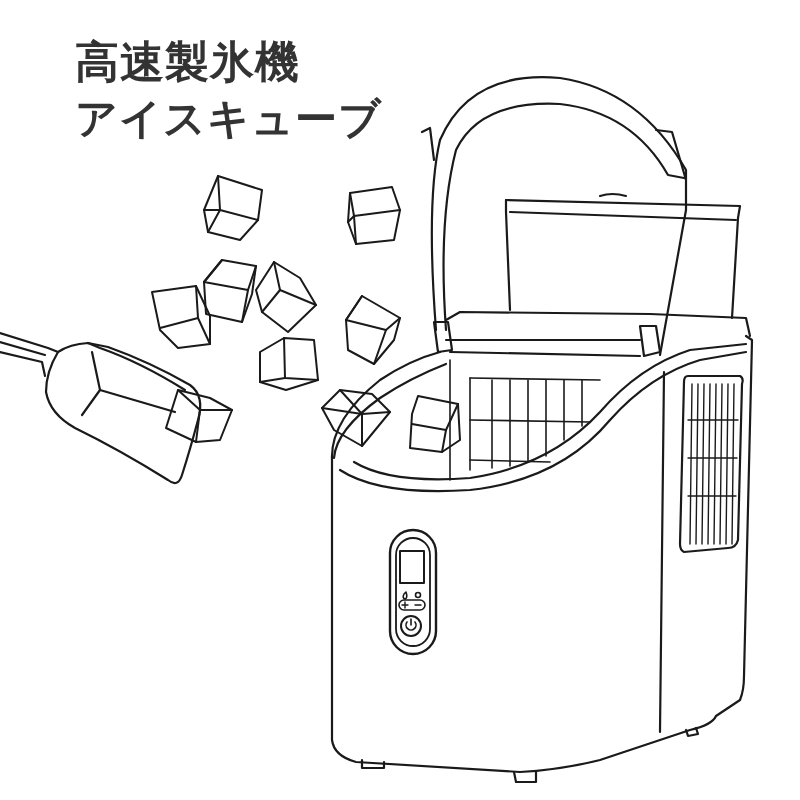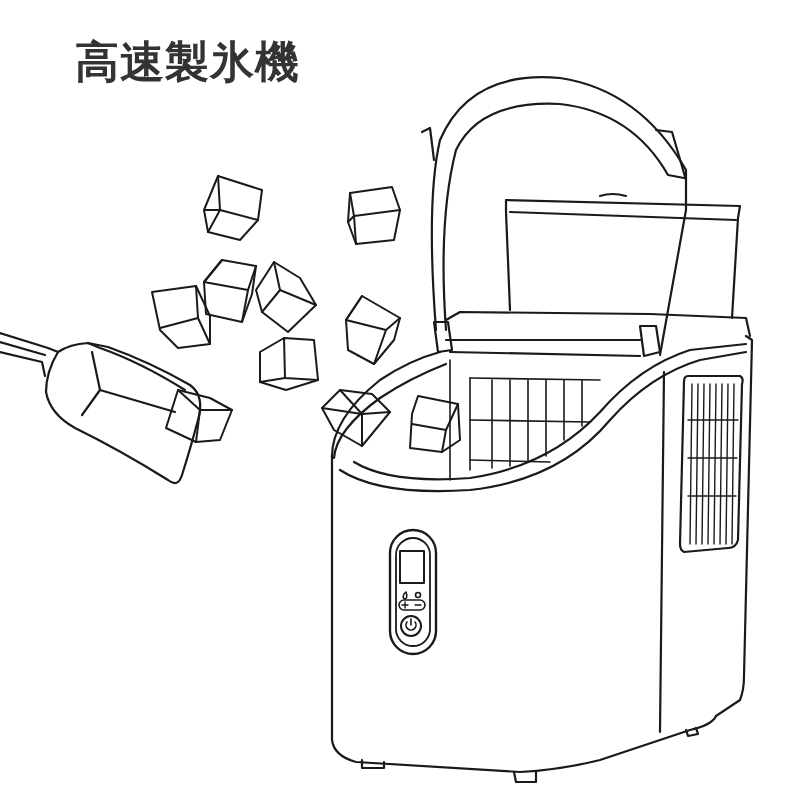--- a/index.html
+++ b/index.html
@@ -9,20 +9,21 @@
   .title-line.l1 { font-size: 44px; margin-top: 4px; }
   .title-line.l2 { font-size: 42px; margin-top: 14px; }
   svg.art { position: absolute; left: 0; top: 0; width: 800px; height: 800px; }
   svg.art * { vector-effect: non-scaling-stroke; }
 </style>
 </head>
 <body>
 
 <div class="title-block">
   <div class="title-line l1">高速製氷機</div>
+  <div class="title-line l2">アイスキューブ</div>
 </div>
 
 <svg class="art" viewBox="0 0 800 800" fill="none" stroke="#1a1a1a" stroke-width="2.2" stroke-linejoin="round" stroke-linecap="round">
 
   <g>
 
     <path d="M0 333 L48 348 L58 352"></path>
     <path d="M0 342 L45 355"></path>
     <path d="M0 352 L42 362 L45 376"></path>
 

